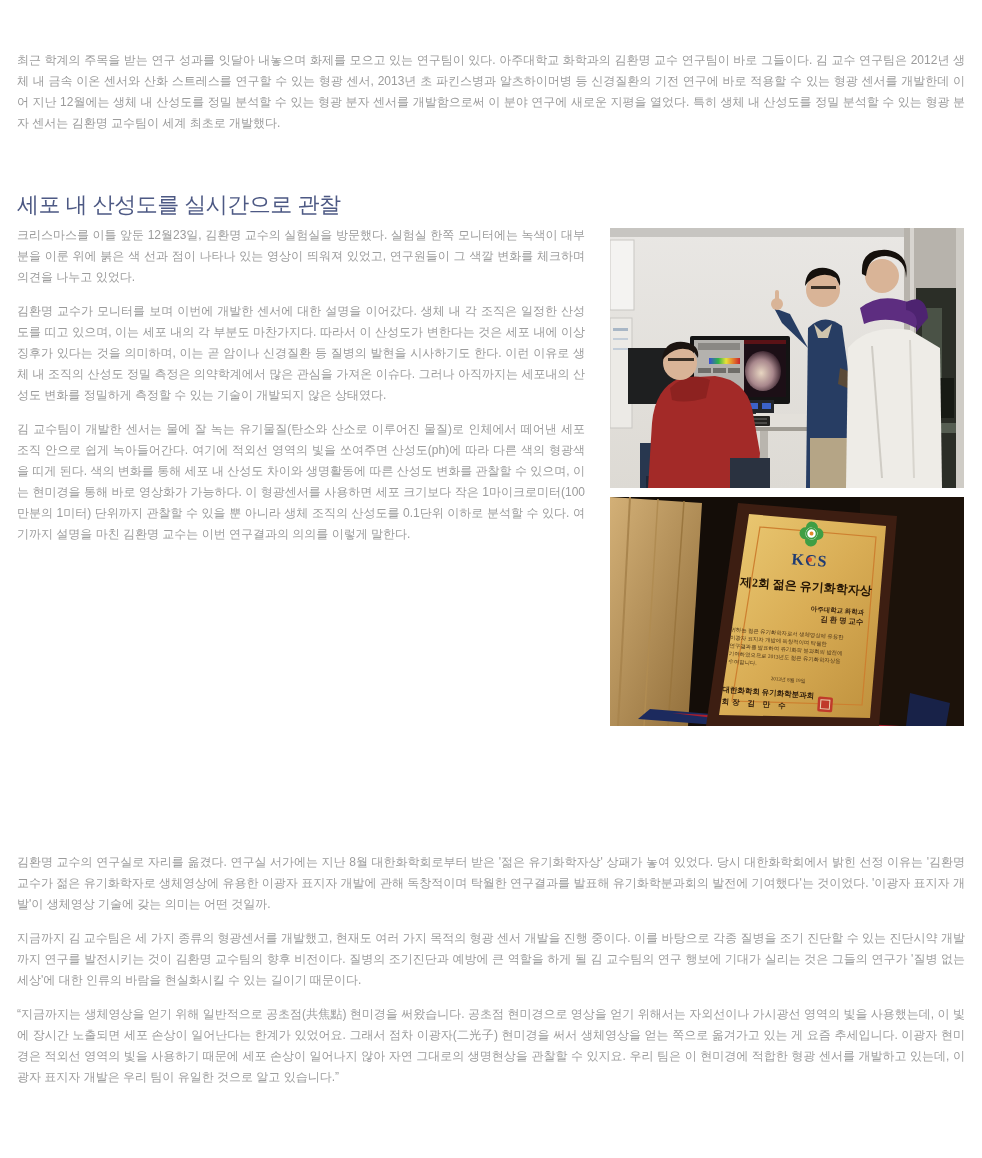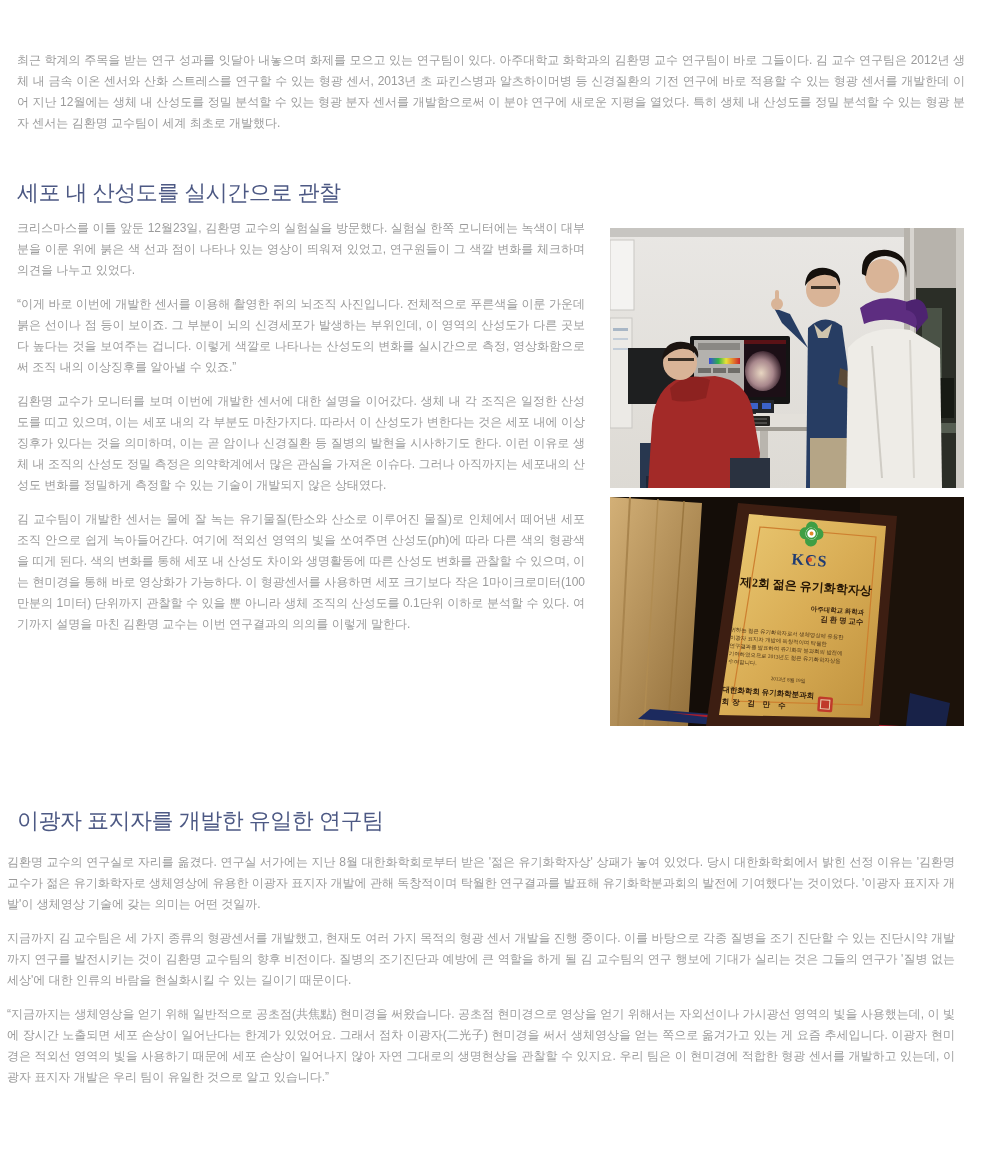--- a/index.html
+++ b/index.html
@@ -9,44 +9,43 @@
     font-family:"Liberation Sans","DejaVu Sans",sans-serif; overflow:hidden;
   }
   .body-text {
     font-size:12px; line-height:21px; color:#9b9b9b; text-align:justify;
     word-break:break-all;
   }
   p.body-text { margin-bottom:13px; }
   .intro { position:absolute; top:50px; left:17px; width:948px; }
   .section-heading {
     position:absolute; left:17px; font-size:22px; font-weight:500;
-    color:#4d5984; letter-spacing:-0.5px;
+    color:#4d5984; letter-spacing:-0.5px;margin-top:12px;
   }
   .heading-1 { top:178px; }
   .heading-2 { top:806px; }
-  .col-left { position:absolute; top:218px; left:17px; width:568px; }
-  .sec2 { position:absolute; top:852px; left:7px; width:948px; }
+  .col-left { position:absolute; top:225px; left:17px; width:568px; }
+  .sec2 { position:absolute; top:852px; left:17px; width:948px; }
   .photo { position:absolute; left:610px; overflow:hidden; }
   .photo-lab { top:228px; width:354px; height:260px; }
   .photo-plaque { top:497px; width:354px; height:229px; }
   .photo svg { display:block; }
   .plaque-serif { font-family:"Liberation Serif","DejaVu Serif",serif; }
 </style>
 </head>
 <body>
 
 <div class="page">
 
   <p class="body-text intro">최근 학계의 주목을 받는 연구 성과를 잇달아 내놓으며 화제를 모으고 있는 연구팀이 있다. 아주대학교 화학과의 김환명 교수 연구팀이 바로 그들이다. 김 교수 연구팀은 2012년 생체 내 금속 이온 센서와 산화 스트레스를 연구할 수 있는 형광 센서, 2013년 초 파킨스병과 알츠하이머병 등 신경질환의 기전 연구에 바로 적용할 수 있는 형광 센서를 개발한데 이어 지난 12월에는 생체 내 산성도를 정밀 분석할 수 있는 형광 분자 센서를 개발함으로써 이 분야 연구에 새로운 지평을 열었다. 특히 생체 내 산성도를 정밀 분석할 수 있는 형광 분자 센서는 김환명 교수팀이 세계 최초로 개발했다.</p>
 
   <h2 class="section-heading heading-1">세포 내 산성도를 실시간으로 관찰</h2>
 
   <div class="col-left">
     <p class="body-text">크리스마스를 이틀 앞둔 12월23일, 김환명 교수의 실험실을 방문했다. 실험실 한쪽 모니터에는 녹색이 대부분을 이룬 위에 붉은 색 선과 점이 나타나 있는 영상이 띄워져 있었고, 연구원들이 그 색깔 변화를 체크하며 의견을 나누고 있었다.</p>
-    <p class="body-text">“이게 바로 이번에 개발한 센서를 이용해 촬영한 쥐의 뇌조직 사진입니다. 전체적으로 푸른색을 이룬 가운데 붉은 선이나 점 등이 보이죠. 그 부분이 뇌의 신경세포가 발생하는 부위인데, 이 영역의 산성도가 다른 곳보다 높다는 것을 보여주는 겁니다. 이렇게 색깔로 나타나는 산성도의 변화를 실시간으로 측정, 영상화함으로써 조직 내의 이상징후를 알아낼 수 있죠.”</p>
     <p class="body-text">김환명 교수가 모니터를 보며 이번에 개발한 센서에 대한 설명을 이어갔다. 생체 내 각 조직은 일정한 산성도를 띠고 있으며, 이는 세포 내의 각 부분도 마찬가지다. 따라서 이 산성도가 변한다는 것은 세포 내에 이상 징후가 있다는 것을 의미하며, 이는 곧 암이나 신경질환 등 질병의 발현을 시사하기도 한다. 이런 이유로 생체 내 조직의 산성도 정밀 측정은 의약학계에서 많은 관심을 가져온 이슈다. 그러나 아직까지는 세포내의 산성도 변화를 정밀하게 측정할 수 있는 기술이 개발되지 않은 상태였다.</p>
     <p class="body-text">김 교수팀이 개발한 센서는 물에 잘 녹는 유기물질(탄소와 산소로 이루어진 물질)로 인체에서 떼어낸 세포 조직 안으로 쉽게 녹아들어간다. 여기에 적외선 영역의 빛을 쏘여주면 산성도(ph)에 따라 다른 색의 형광색을 띠게 된다. 색의 변화를 통해 세포 내 산성도 차이와 생명활동에 따른 산성도 변화를 관찰할 수 있으며, 이는 현미경을 통해 바로 영상화가 가능하다. 이 형광센서를 사용하면 세포 크기보다 작은 1마이크로미터(100만분의 1미터) 단위까지 관찰할 수 있을 뿐 아니라 생체 조직의 산성도를 0.1단위 이하로 분석할 수 있다. 여기까지 설명을 마친 김환명 교수는 이번 연구결과의 의의를 이렇게 말한다.</p>
   </div>
 
   <div class="photo photo-lab">
     <svg viewBox="0 0 354 260" width="354" height="260">
       <defs>
         <linearGradient id="wallg" x1="0" y1="0" x2="0" y2="1">
           <stop offset="0" stop-color="#e9e7e4"></stop>
             <stop offset="1" stop-color="#dddad4"></stop>
@@ -222,21 +221,20 @@
         <text x="118" y="200" font-size="7.5" font-weight="bold" fill="#33200e">대한화학회 유기화학분과회</text>
         <text x="118" y="212" font-size="7.5" font-weight="bold" letter-spacing="3" fill="#33200e">회장 김 만 수</text>
         <g>
           <rect x="214" y="198" width="15" height="15" rx="2" fill="#c03a2a"></rect>
           <rect x="217" y="201" width="9" height="9" fill="none" stroke="#e8d2b0" stroke-width="1"></rect>
         </g>
       </g>
     </svg>
   </div>
 
-  <h2 class="section-heading heading-2">이광자 표지자를 개발한 유일한 연구팀</h2>
 
   <div class="sec2">
     <p class="body-text">김환명 교수의 연구실로 자리를 옮겼다. 연구실 서가에는 지난 8월 대한화학회로부터 받은 '젊은 유기화학자상' 상패가 놓여 있었다. 당시 대한화학회에서 밝힌 선정 이유는 '김환명 교수가 젊은 유기화학자로 생체영상에 유용한 이광자 표지자 개발에 관해 독창적이며 탁월한 연구결과를 발표해 유기화학분과회의 발전에 기여했다'는 것이었다. '이광자 표지자 개발'이 생체영상 기술에 갖는 의미는 어떤 것일까.</p>
     <p class="body-text">지금까지 김 교수팀은 세 가지 종류의 형광센서를 개발했고, 현재도 여러 가지 목적의 형광 센서 개발을 진행 중이다. 이를 바탕으로 각종 질병을 조기 진단할 수 있는 진단시약 개발까지 연구를 발전시키는 것이 김환명 교수팀의 향후 비전이다. 질병의 조기진단과 예방에 큰 역할을 하게 될 김 교수팀의 연구 행보에 기대가 실리는 것은 그들의 연구가 '질병 없는 세상'에 대한 인류의 바람을 현실화시킬 수 있는 길이기 때문이다.</p>
     <p class="body-text">“지금까지는 생체영상을 얻기 위해 일반적으로 공초점(共焦點) 현미경을 써왔습니다. 공초점 현미경으로 영상을 얻기 위해서는 자외선이나 가시광선 영역의 빛을 사용했는데, 이 빛에 장시간 노출되면 세포 손상이 일어난다는 한계가 있었어요. 그래서 점차 이광자(二光子) 현미경을 써서 생체영상을 얻는 쪽으로 옮겨가고 있는 게 요즘 추세입니다. 이광자 현미경은 적외선 영역의 빛을 사용하기 때문에 세포 손상이 일어나지 않아 자연 그대로의 생명현상을 관찰할 수 있지요. 우리 팀은 이 현미경에 적합한 형광 센서를 개발하고 있는데, 이광자 표지자 개발은 우리 팀이 유일한 것으로 알고 있습니다.”</p>
   </div>
 
 </div>
 
 </body></html>

